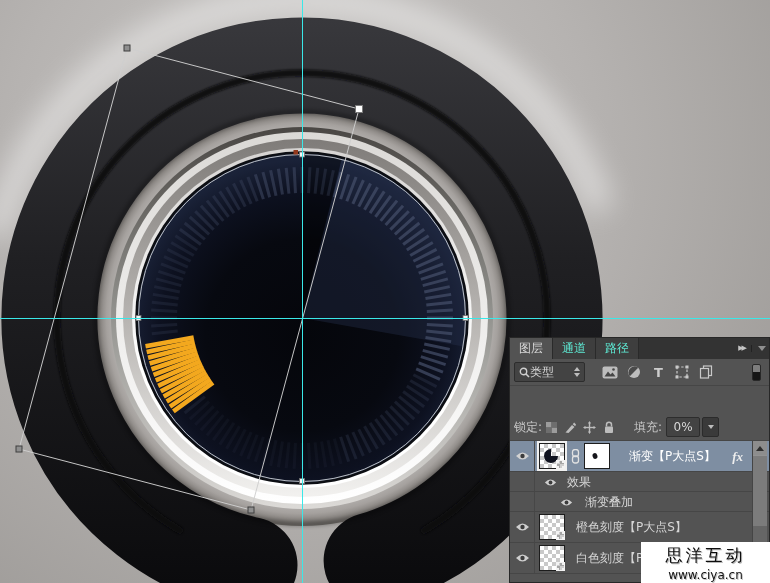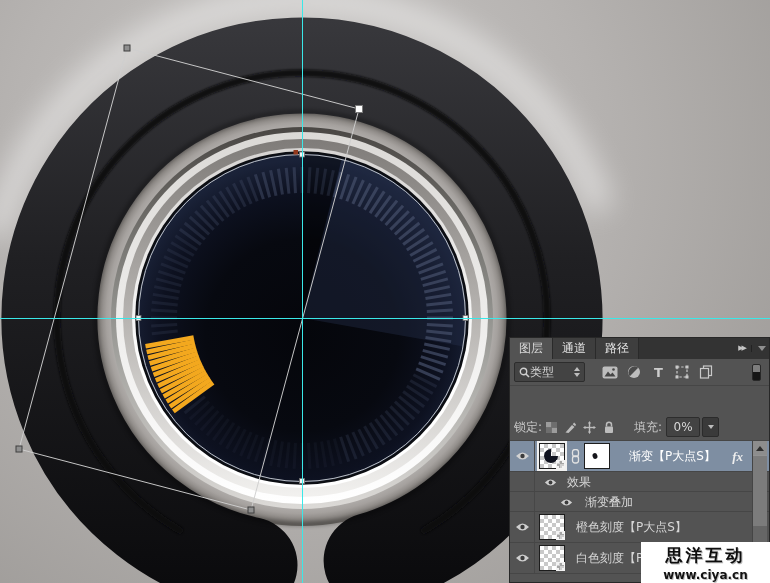--- a/index.html
+++ b/index.html
@@ -6,21 +6,21 @@
   #app{position:relative;width:770px;height:583px;overflow:hidden;
        font-family:"DejaVu Sans","Liberation Sans",sans-serif;background:#b3b0ae}
   .abs{position:absolute}
   svg text{font-family:"DejaVu Sans","Liberation Sans",sans-serif}
 
   
   #panel{position:absolute;left:509px;top:337px;width:261px;height:246px;
          background:#535353;border:1px solid #272727;box-sizing:border-box;
          font-size:12px;color:#cacaca;line-height:1}
   #tabbar{position:absolute;left:0;top:0;right:0;height:21px;background:#333333;display:flex}
-  .tab{padding:4px 9px 0 9px;height:21px;box-sizing:border-box;color:#e5e5e5;
+  .tab{padding:4px 9px 0 9px;height:21px;box-sizing:border-box;color:#5eead4;
        border-right:1px solid #2a2a2a;background:#3e3e3e;font-size:12px}
   .tab.active{background:#535353;color:#d8d8d8}
   #tab-extra{margin-left:auto;display:flex;align-items:center;background:#333333;padding:0 3px}
   .collapse{font-size:7px;letter-spacing:-2px;color:#c5c5c5;padding:0 6px;border-right:1px solid #222}
   .menu-caret{width:0;height:0;border-left:4px solid transparent;border-right:4px solid transparent;
               border-top:5px solid #8f8f8f;margin-left:6px}
 
   .panel-row{position:absolute;left:0;right:0;box-sizing:border-box;border-bottom:1px solid #464646;
              display:flex;align-items:center}
   #filter-row{top:21px;height:27px;padding:0 4px}
@@ -59,23 +59,23 @@
       color:#ededed;font-size:13px}
   #scrollbar{position:absolute;right:2px;top:103px;width:14px;bottom:0;background:#666666;border-left:1px solid #454545}
   #scroll-up{height:14px;background:#8d8d8d;display:flex;align-items:center;justify-content:center}
   #scroll-up b{width:0;height:0;border-left:4px solid transparent;border-right:4px solid transparent;
                border-bottom:5px solid #2e2e2e}
   #scroll-thumb{height:70px;background:#7c7c7c;border-top:1px solid #929292}
 
   
   #watermark{position:absolute;left:641px;top:542px;width:129px;height:41px;background:#ffffff;
              display:flex;flex-direction:column;align-items:center;justify-content:center;z-index:30}
-  #wm1{font-size:17px;font-weight:bold;color:#0d0d0d;letter-spacing:3px;
+  #wm1{font-size:17px;font-weight:normal;color:#0d0d0d;letter-spacing:3px;
        text-shadow:1px 1px 0 #b9b9b9}
-  #wm2{font-size:12px;font-weight:bold;color:#111;margin-top:1px;text-shadow:1px 1px 0 #c4c4c4}
+  #wm2{font-size:12px;font-weight:normal;color:#111;margin-top:1px;text-shadow:1px 1px 0 #c4c4c4}
 
   .toggle{width:9px;height:17px;border:1px solid #282828;border-radius:2px;
           background:linear-gradient(#7d7d7d 0 47%,#161616 47%);box-sizing:border-box}
 </style>
 </head>
 <body>
 
 <div id="app">
 
   <div class="abs" style="left:0;top:0">

